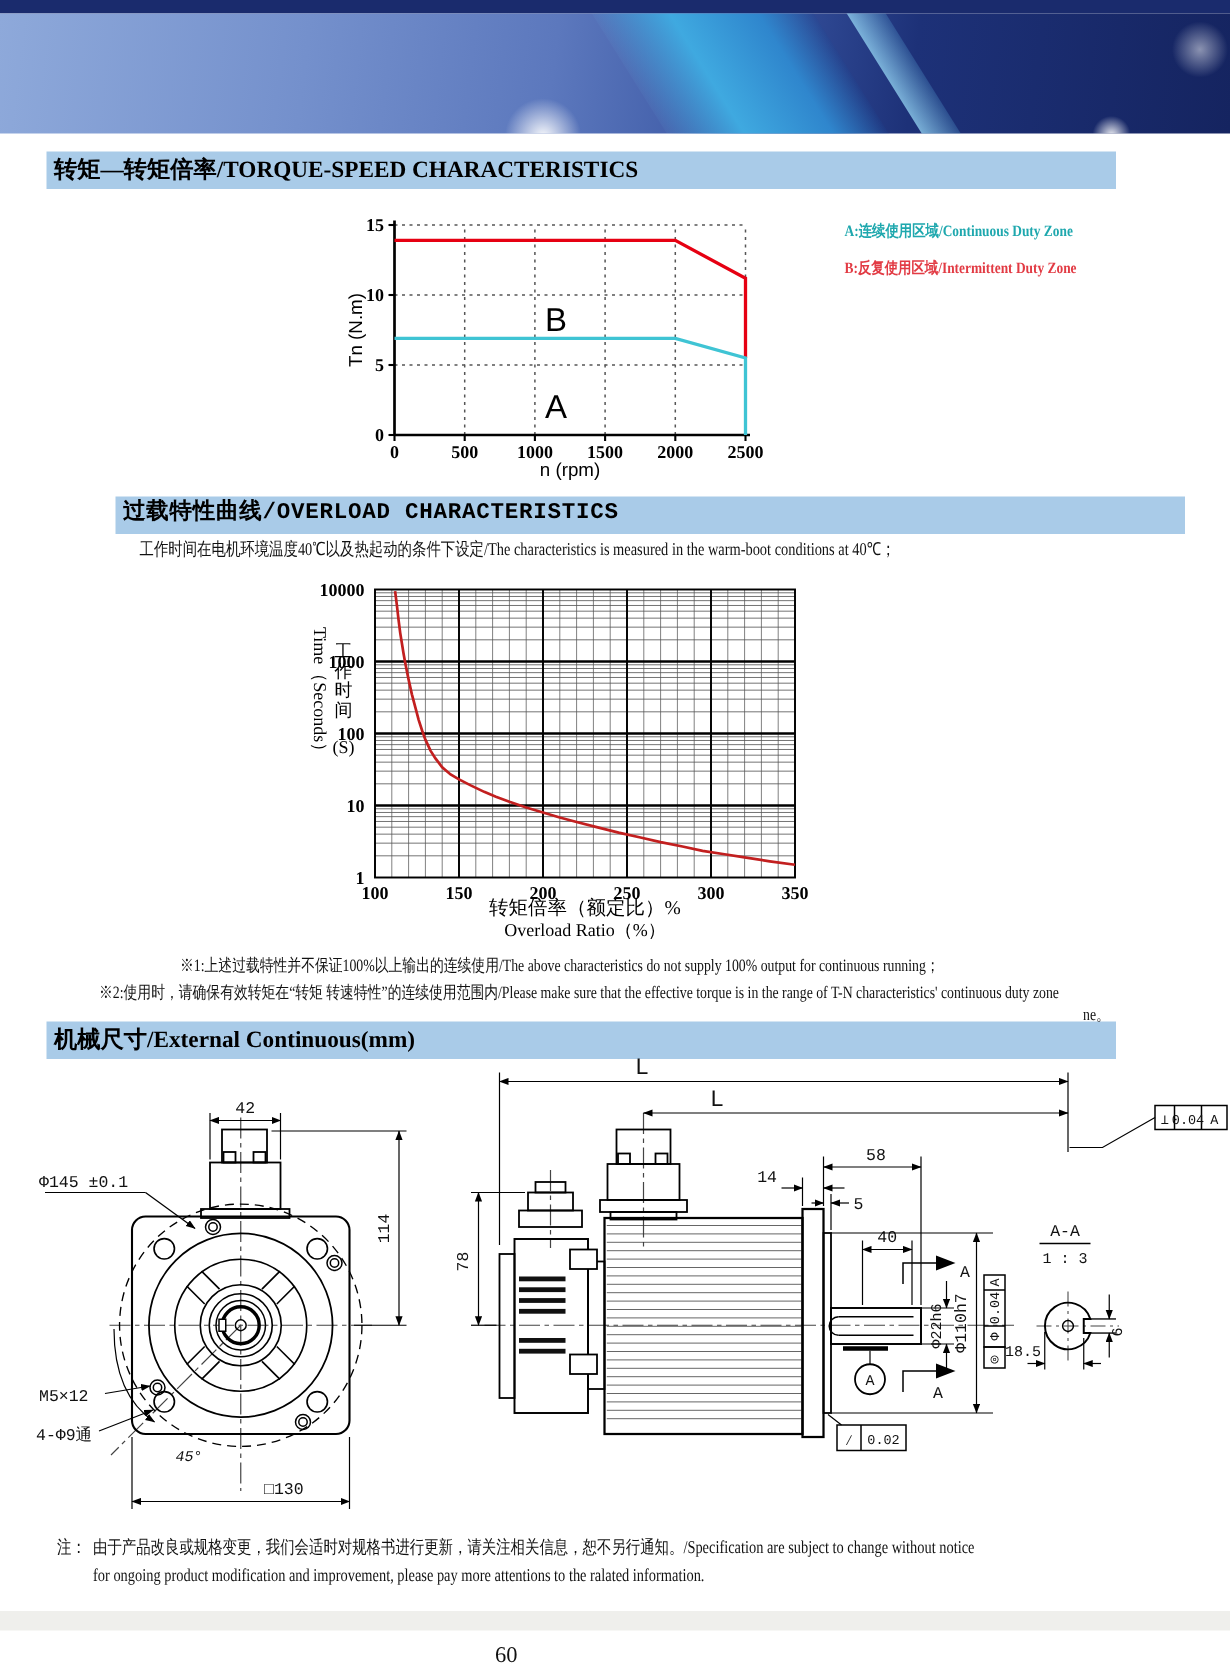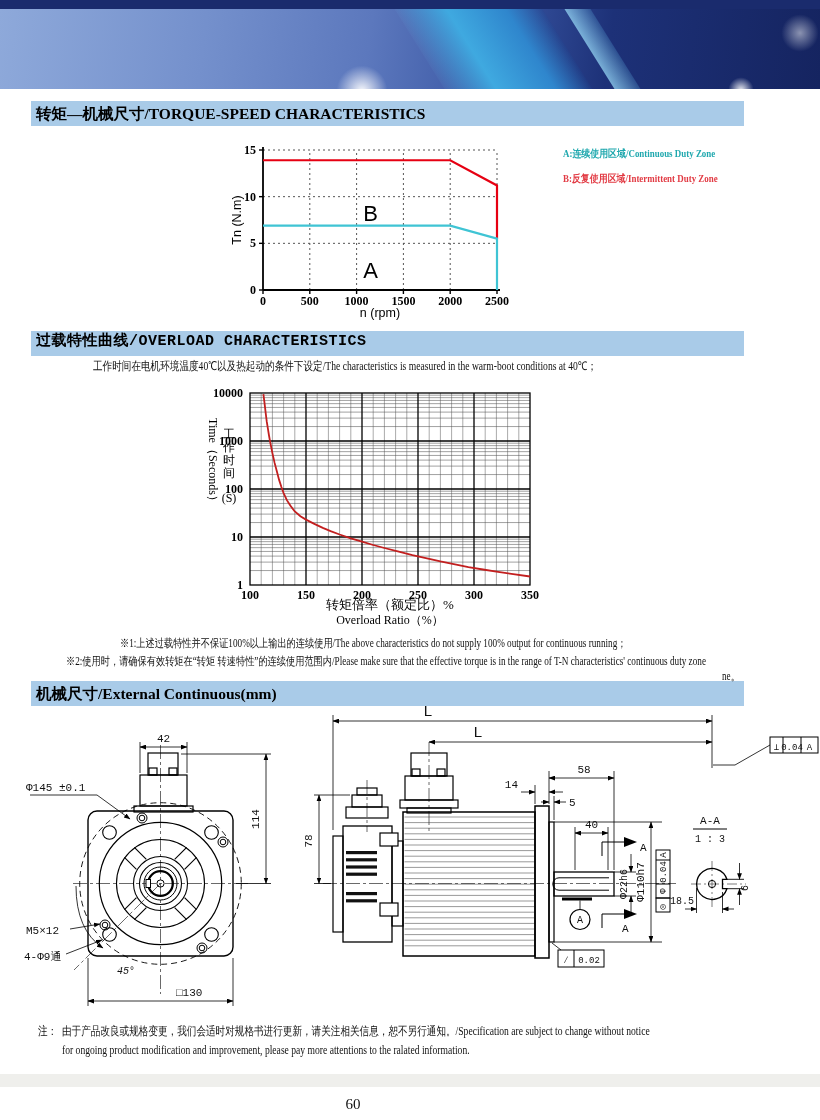--- a/index.html
+++ b/index.html
@@ -16,31 +16,31 @@
     background:linear-gradient(to right,rgba(150,215,245,.75),rgba(90,170,220,.25));
     transform:skewX(32deg);transform-origin:bottom left;}
   .glow{position:absolute;border-radius:50%;}
   .g1{left:332px;top:52px;width:60px;height:60px;background:radial-gradient(circle,rgba(255,255,255,.95) 0%,rgba(255,255,255,0) 60%);}
   .g2{left:726px;top:66px;width:30px;height:30px;background:radial-gradient(circle,rgba(255,255,255,.9) 0%,rgba(255,255,255,0) 60%);}
   .g3{left:778px;top:2px;width:44px;height:44px;background:radial-gradient(circle,rgba(255,255,255,.5) 0%,rgba(255,255,255,0) 60%);}
   
   .secbar{position:absolute;left:31px;width:713px;height:25px;background:#a9cbe8;
     color:#000;font:bold 15.5px "Liberation Serif",serif;line-height:25px;padding-left:5px;
     box-sizing:border-box;white-space:nowrap;}
-  .mono-title{font:bold 15px "Liberation Mono",monospace;letter-spacing:0.5px;}
+  .mono-title{font:bold 15px "Liberation Mono",monospace;letter-spacing:0.5px;margin-left:46px;}
   
   .legend-line{position:absolute;left:563px;font:bold 10.5px "Liberation Serif",serif;
     transform:scaleX(.85);transform-origin:left top;white-space:nowrap;}
   .cond{position:absolute;left:93px;top:357px;font:12px "Liberation Serif",serif;color:#111;
     transform:scaleX(.8);transform-origin:left top;white-space:nowrap;}
   .fnote{position:absolute;font:11.5px "Liberation Serif",serif;color:#111;
     transform:scaleX(.8);transform-origin:left top;white-space:nowrap;}
   .bnote{position:absolute;font:12px "Liberation Serif",serif;color:#111;white-space:nowrap;
     transform:scaleX(.8);transform-origin:left top;}
-  .pagenum{position:absolute;left:330px;top:1096px;width:46px;text-align:center;
+  .pagenum{position:absolute;left:330px;top:1096px;width:46px;text-align:left;
     font:15px "Liberation Serif",serif;color:#111;}
   .grayband{position:absolute;left:0;top:1074px;width:820px;height:13px;background:#efefec;}
   .overlay{position:absolute;left:0;top:0;}
   
   text{fill:#000;}
   .svg-dim{font-family:"Liberation Mono",monospace;font-size:11px;fill:#111;}
   .svg-dim-s{font-family:"Liberation Mono",monospace;font-size:10px;fill:#111;}
   .svg-gdt{font-family:"Liberation Mono",monospace;font-size:9px;fill:#111;}
   .svg-L{font-family:"Liberation Sans",sans-serif;font-size:15px;fill:#111;}
   .tick{font:bold 12px "Liberation Serif",serif;fill:#000;}
@@ -55,21 +55,21 @@
 
   <div class="topbar"></div>
   <div class="banner">
     <div class="stripe1"></div>
     <div class="stripe2"></div>
     <div class="glow g1"></div>
     <div class="glow g2"></div>
     <div class="glow g3"></div>
   </div>
 
-  <div class="secbar" style="top:101px">转矩—机械尺寸/TORQUE-SPEED CHARACTERISTICS</div>
+  <div class="secbar" style="top:101px">转矩—转矩倍率/TORQUE-SPEED CHARACTERISTICS</div>
   <div class="secbar mono-title" style="top:331px">过载特性曲线/OVERLOAD CHARACTERISTICS</div>
   <div class="secbar" style="top:681px">机械尺寸/External Continuous(mm)</div>
 
   <div class="legend-line" style="top: 147px; color: rgb(31, 168, 174);">A:连续使用区域/Continuous Duty Zone</div>
   <div class="legend-line" style="top: 172px; color: rgb(226, 59, 68);">B:反复使用区域/Intermittent Duty Zone</div>
 
   <div class="cond">工作时间在电机环境温度40℃以及热起动的条件下设定/The characteristics is measured in the warm-boot conditions at 40℃；</div>
 
   <div class="fnote" style="left:120px;top:636px">※1:上述过载特性并不保证100%以上输出的连续使用/The above characteristics do not supply 100% output for continuous running；</div>
   <div class="fnote" style="left:66px;top:654px">※2:使用时，请确保有效转矩在“转矩 转速特性”的连续使用范围内/Please make sure that the effective torque is in the range of T-N characteristics' continuous duty zone</div>

